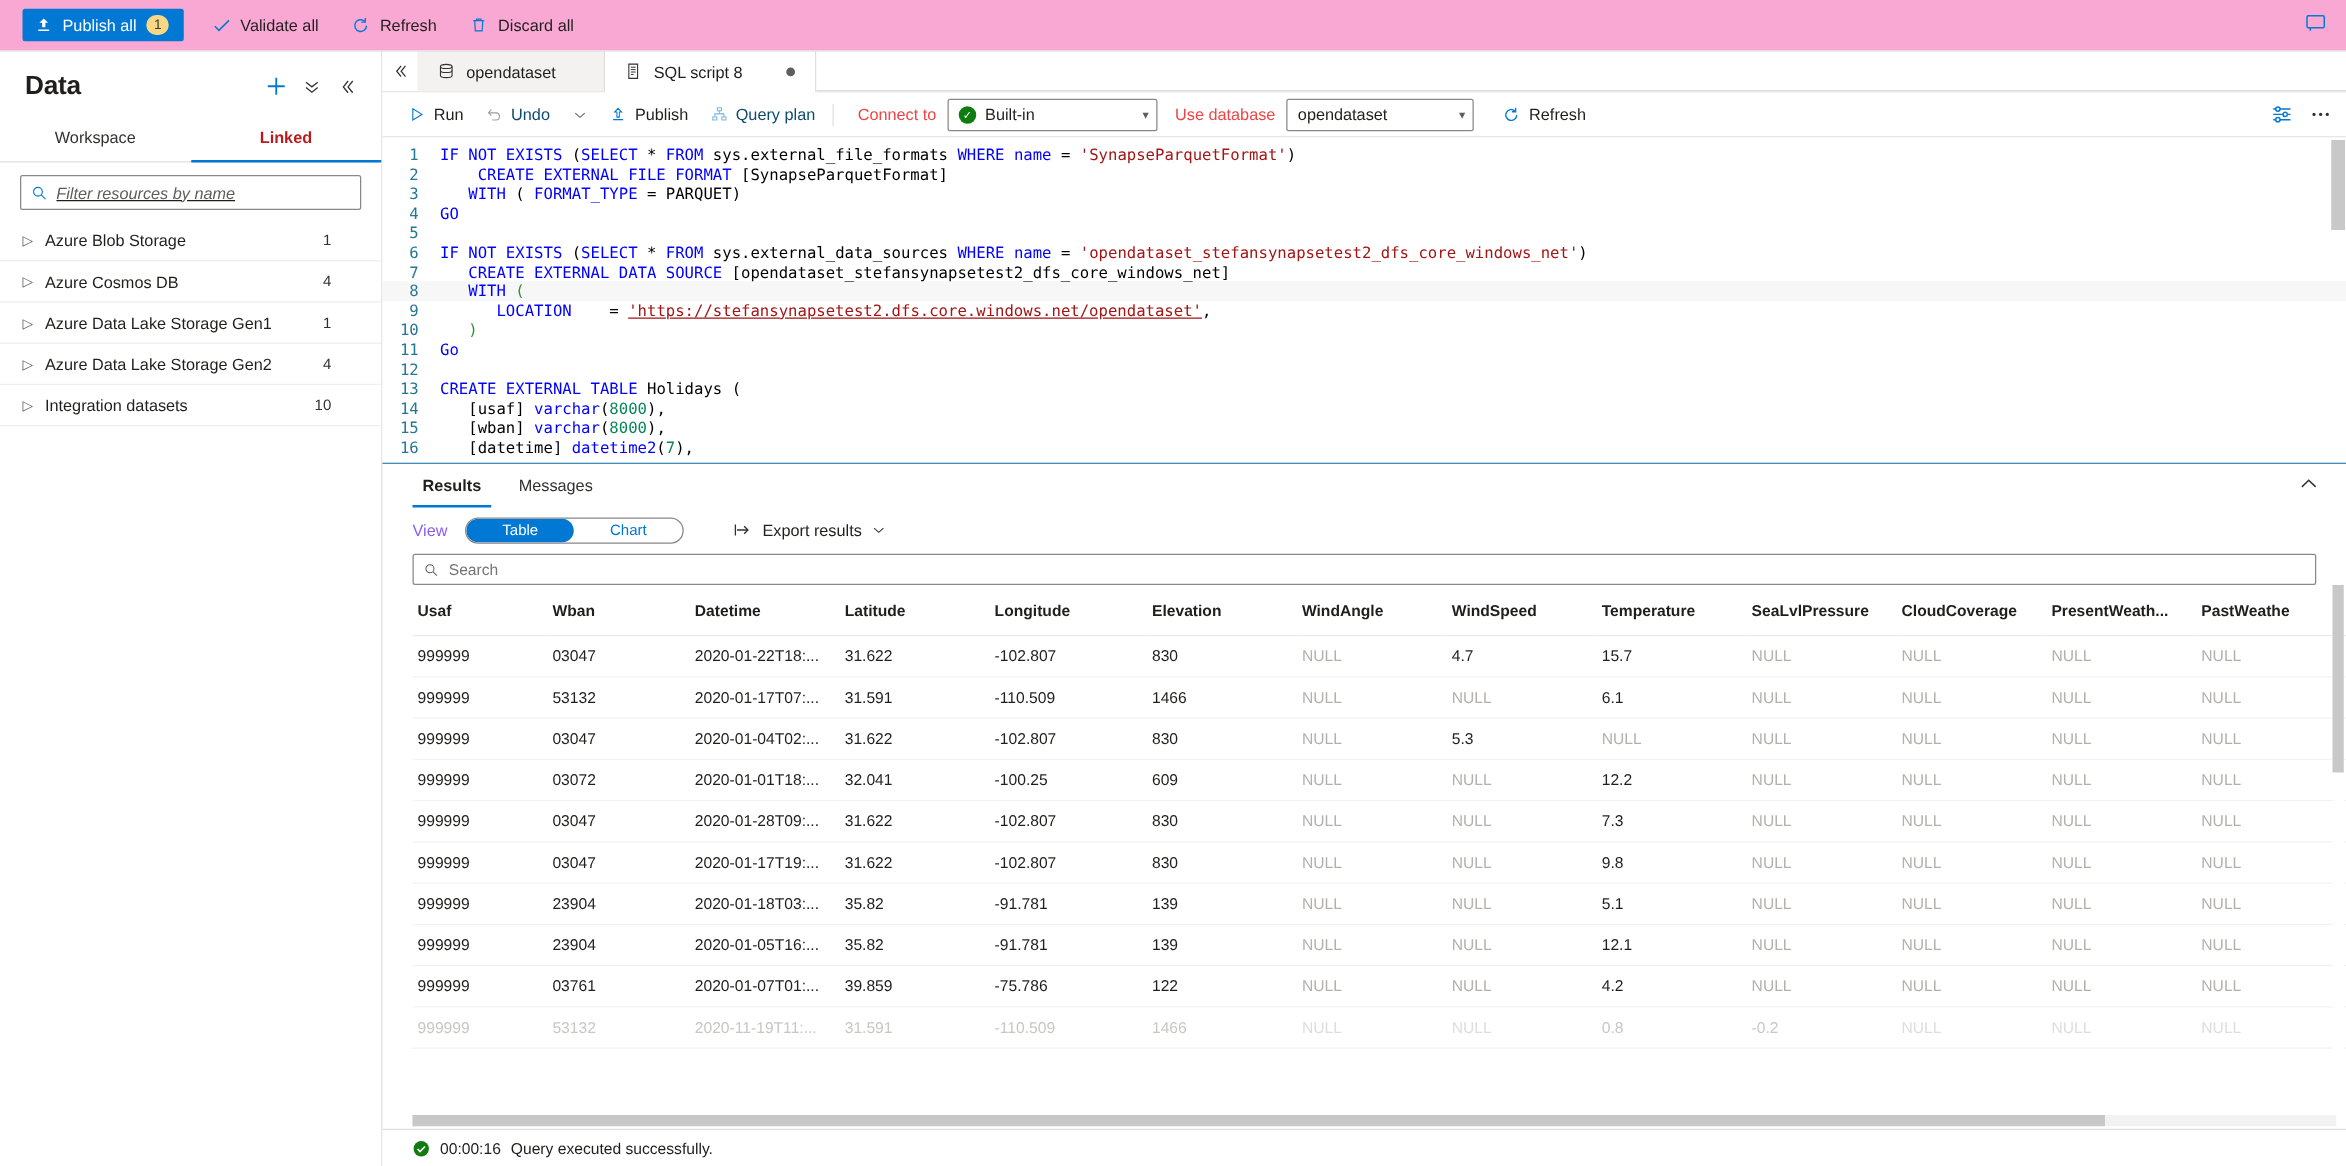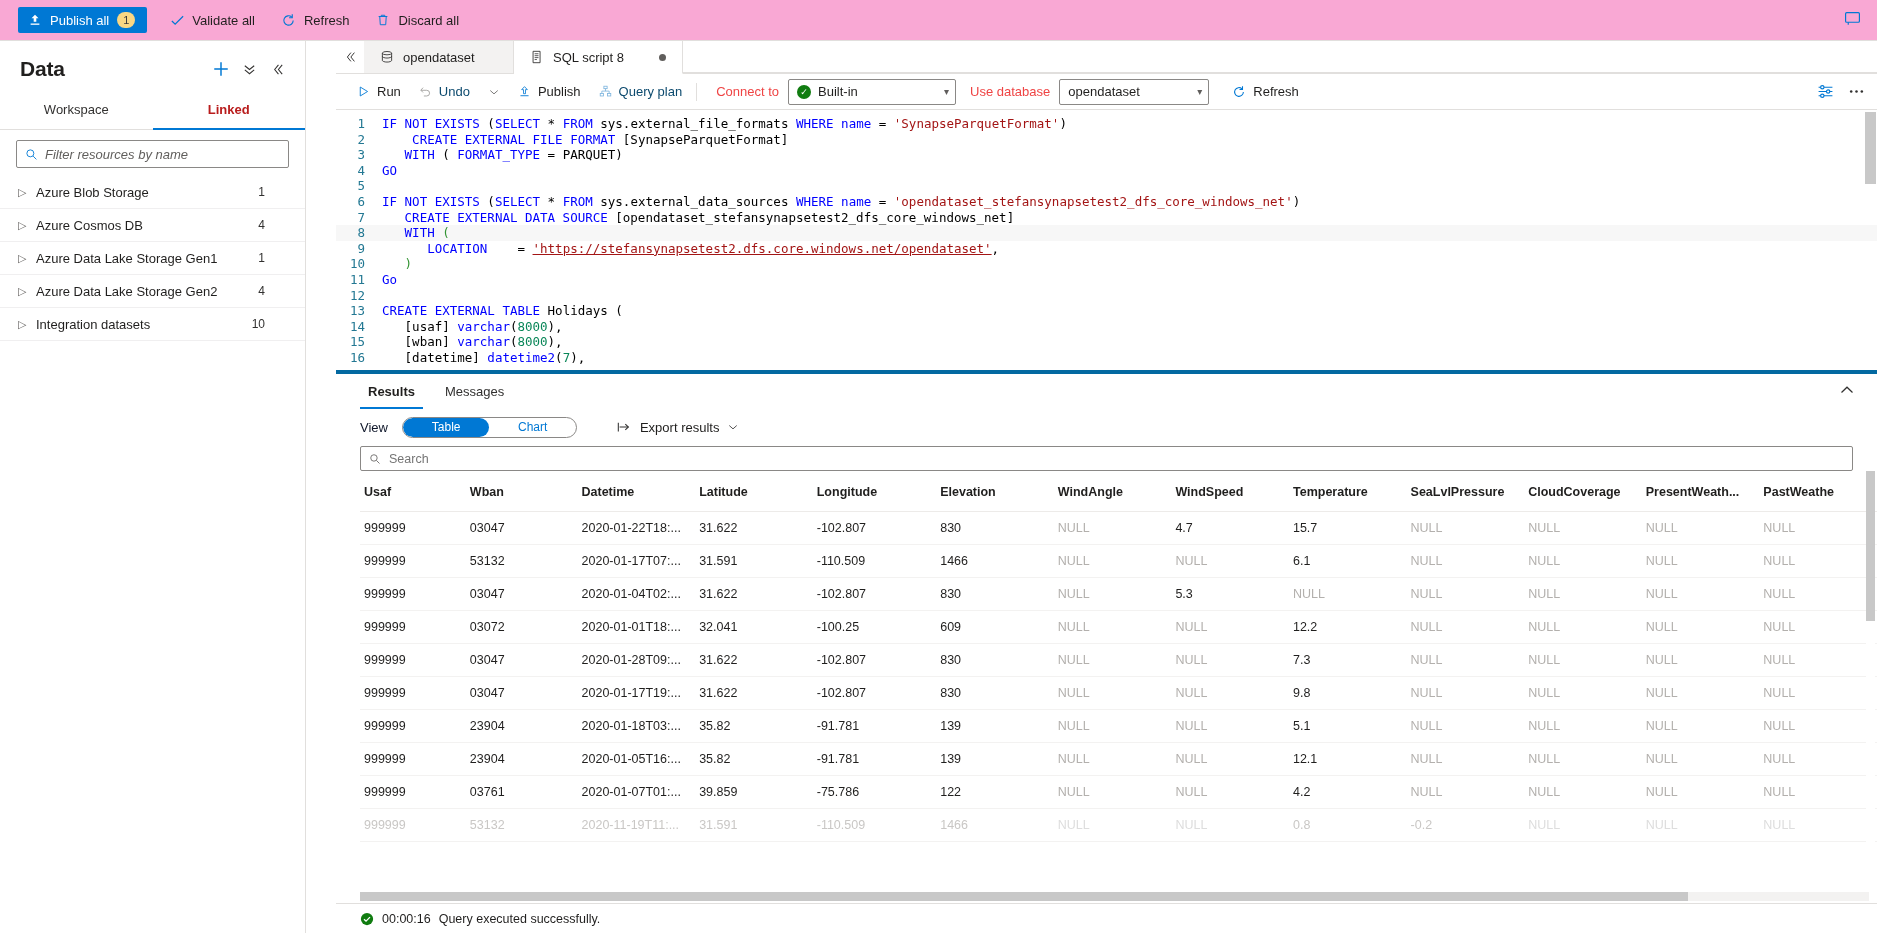--- a/index.html
+++ b/index.html
@@ -37,21 +37,21 @@
   }
   .tb-item {
     display: flex; align-items: center; gap: 7px;
     margin-left: 18px; height: 30px; padding: 0 4px;
     cursor: pointer; color: #201f1e; font-size: 13px;
   }
   .tb-item .ico { display: flex; align-items: center; justify-content: center; width: 16px; height: 16px; }
   .topbar-right { position: absolute; right: 16px; top: 10px; display: flex; align-items: center; gap: 14px; }
 
   
-  .body { display: flex; flex: 1; min-height: 0; gap: 30px; }
+  .body { display: flex; flex: 1; min-height: 0; }
 
   
   .sidebar {
     width: 306px; min-width: 306px;
     border-right: 1px solid #e1dfdd;
     display: flex; flex-direction: column;
     background: #ffffff;
   }
   .sb-head {
     display: flex; align-items: center;
@@ -60,21 +60,21 @@
   .sb-title { font-size: 21px; font-weight: 600; letter-spacing: -0.2px; flex: 1; }
   .sb-head .act { width: 28px; height: 28px; display: flex; align-items: center; justify-content: center; cursor: pointer; color: #0078d4; }
   .sb-head .act.gray { color: #323130; }
   .sb-tabs { display: flex; padding: 0 0 0 0; border-bottom: 1px solid #e1dfdd; }
   .sb-tab {
     flex: 1; text-align: center; padding: 9px 0 11px;
     font-size: 13px; cursor: pointer; color: #323130;
     border-bottom: 2px solid transparent; margin-bottom: -1px;
   }
   .sb-tab.active { color: #b91c1c; font-weight: 600; border-bottom-color: #0078d4; }
-  .sb-filter { padding: 10px 16px 8px 16px; }
+  .sb-filter { padding: 10px 16px 8px 16px; text-decoration: underline; }
   .sb-filter .box {
     height: 28px; border: 1px solid #8a8886; border-radius: 2px;
     display: flex; align-items: center; gap: 7px; padding: 0 8px;
   }
   .sb-filter input {
     border: none; outline: none; flex: 1; font-size: 13px;
     font-family: "Liberation Sans", sans-serif; font-style: italic; color: #605e5c;
     background: transparent;
   }
   .sb-filter input::placeholder { color: #605e5c; font-style: italic; }
@@ -153,31 +153,31 @@
   .t { color: #0000ff; }
   .lnk { color: #a31515; text-decoration: underline; text-decoration-color: #a31515; }
   .plain { color: #000000; }
   .bracket { color: #319331; }
   .code-scrollbar-v {
     position: absolute; right: 1px; top: 2px; width: 11px; height: 72px;
     background: #c8c8c8; border-radius: 0;
   }
 
   
-  .results { flex: 1; display: flex; flex-direction: column; min-height: 0; border-top: 4px solid #0369a1; }
+  .results { flex: 1; display: flex; flex-direction: column; min-height: 0; border-top: 1px solid #0369a1; }
   .res-tabs { display: flex; align-items: center; padding: 0 0 0 24px; height: 35px; position: relative; }
   .res-tab {
     padding: 9px 8px 8px; margin-right: 14px; font-size: 13px; cursor: pointer;
     border-bottom: 2px solid transparent; color: #323130;
   }
   .res-tab.active { font-weight: 600; color: #201f1e; border-bottom-color: #0078d4; }
   .res-tabs .chev-up { position: absolute; right: 22px; cursor: pointer; color: #323130; font-size: 14px; }
 
   .res-toolbar { display: flex; align-items: center; height: 36px; padding: 0 24px; gap: 11px; }
-  .view-lbl { font-size: 13px; color: #0f172a; margin-right: 3px; }
+  .view-lbl { font-size: 13px; color: #8b5cf6; margin-right: 3px; }
   .pillgroup {
     display: flex; border: 1px solid #8a8886; border-radius: 14px;
     height: 21px; overflow: hidden; width: 175px;
   }
   .pill { flex: 1; display: flex; align-items: center; justify-content: center;
     font-size: 12px; cursor: pointer; color: #0078d4; }
   .pill.active { background: #0078d4; color: #ffffff; border-radius: 14px; }
   .export { display: flex; align-items: center; gap: 8px; margin-left: 28px; cursor: pointer; font-size: 13px; }
 
   .search-row { padding: 1px 24px 0 24px; }

